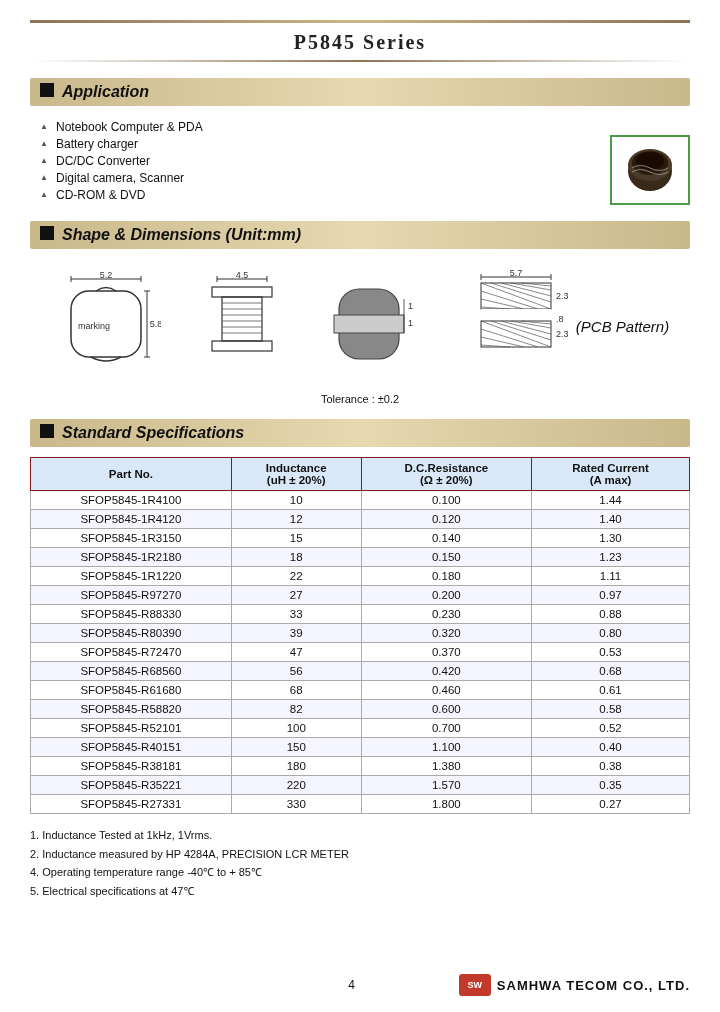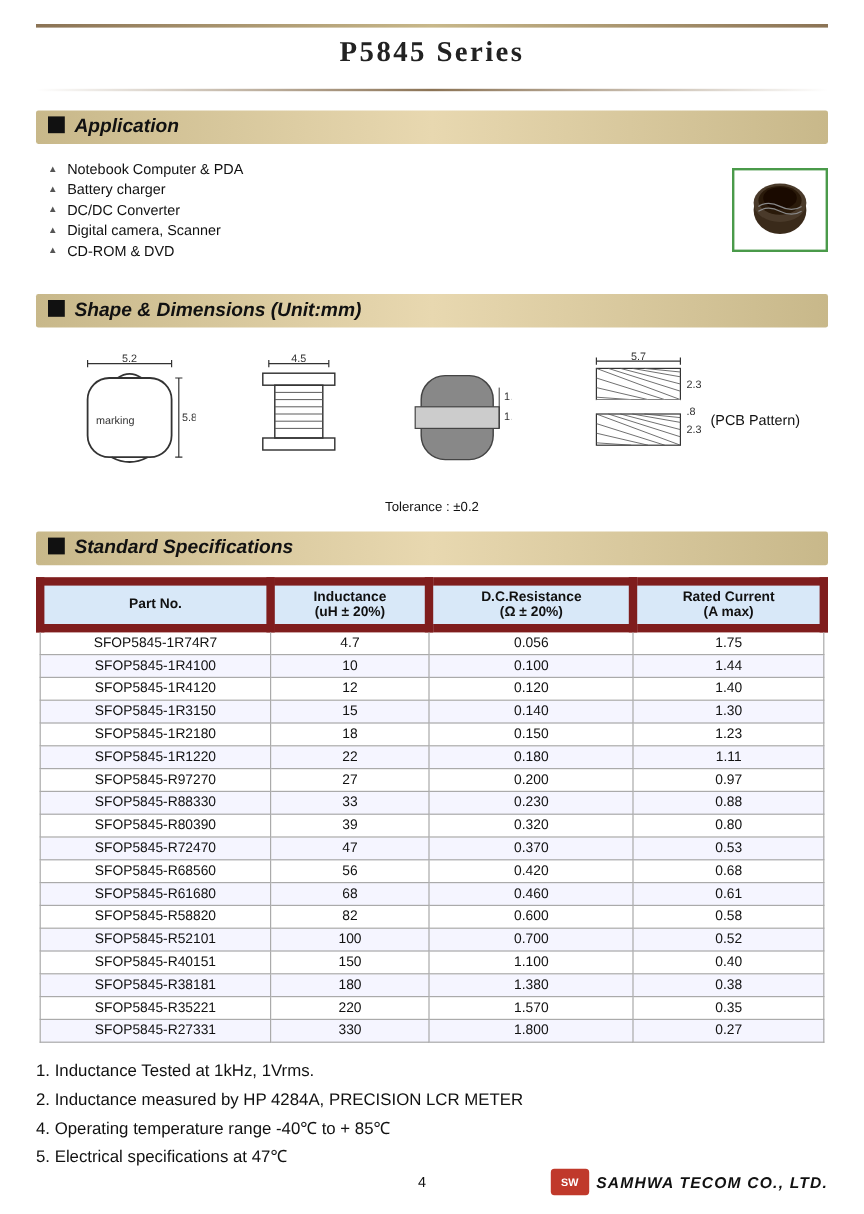--- a/index.html
+++ b/index.html
@@ -23,25 +23,25 @@
     
     .top-border {
       height: 3px;
       background: linear-gradient(to right, #8B7355, #c8b88a, #8B7355);
       margin-bottom: 8px;
     }
 
     
     .page-title {
       text-align: center;
-      font-size: 24px;
+      font-size: 20px;
       font-weight: bold;
       letter-spacing: 2px;
       color: #222;
-      margin-bottom: 16px;
+      margin-bottom: 6px;
       font-family: 'Times New Roman', serif;
     }
 
     .title-underline {
       height: 2px;
       background: linear-gradient(to right, transparent, #8B7355, transparent);
       margin-bottom: 16px;
     }
 
     
@@ -63,22 +63,22 @@
       font-size: 16px;
       font-style: italic;
       font-weight: bold;
       color: #111;
     }
 
     
     .application-section {
       display: flex;
       gap: 20px;
-      margin-bottom: 26px;
-      align-items: center;
+      margin-bottom: 16px;
+      align-items: flex-end;
     }
     .app-list {
       flex: 1;
     }
     .app-list ul {
       list-style: none;
       padding: 4px 0 0 10px;
     }
     .app-list ul li {
       margin-bottom: 3px;
@@ -114,60 +114,61 @@
       justify-content: space-around;
       padding: 10px 0;
       flex-wrap: wrap;
     }
     .drawing-area {
       display: flex;
       flex-direction: row;
       align-items: center;
     }
     .drawing-label {
-      font-size: 12px;
+      font-size: 15px;
       text-align: center;
       margin-top: 4px;
+      font-style: italic;
     }
     svg text {
       font-family: Arial, sans-serif;
     }
 
     
     .specs-section {
       margin-bottom: 12px;
     }
     table.specs-table {
       width: 100%;
       border-collapse: collapse;
       font-size: 11.5px;
     }
     table.specs-table th {
       background: #d8e8f8;
-      border: 7px solid #7f1d1d;
+      border: 1px solid #7f1d1d;
       padding: 4px 6px;
       text-align: center;
       font-weight: bold;
     }
     table.specs-table td {
       border: 1px solid #aaa;
       padding: 3px 6px;
       text-align: center;
     }
     table.specs-table tr:nth-child(even) td {
       background: #f5f5ff;
     }
     table.specs-table tr:nth-child(odd) td {
       background: #fff;
     }
 
     
     .notes-section {
       margin-top: 8px;
-      font-size: 14px;
+      font-size: 11px;
       line-height: 1.7;
     }
 
     
     .footer {
       position: absolute;
       bottom: 16px;
       left: 30px;
       right: 30px;
       display: flex;
@@ -194,21 +195,20 @@
       justify-content: center;
       color: #fff;
       font-size: 9px;
       font-weight: bold;
     }
     .logo-text {
       font-size: 13px;
       font-weight: bold;
       color: #111;
       letter-spacing: 1px;
-      font-style: italic;
     }
   </style>
 </head>
 <body>
 
 <div class="page">
   <div class="top-border"></div>
 
   <div class="page-title">P5845 Series</div>
   <div class="title-underline"></div>
@@ -367,26 +367,20 @@
     <table class="specs-table">
       <thead>
         <tr>
           <th>Part No.</th>
           <th>Inductance<br>(uH ± 20%)</th>
           <th>D.C.Resistance<br>(Ω ± 20%)</th>
           <th>Rated Current<br>(A max)</th>
         </tr>
       </thead>
       <tbody id="specs-tbody">
-      <tr>
-            <td>SFOP5845-1R74R7</td>
-            <td>4.7</td>
-            <td>0.056</td>
-            <td>1.75</td>
-          </tr>
           <tr>
             <td>SFOP5845-1R4100</td>
             <td>10</td>
             <td>0.100</td>
             <td>1.44</td>
           </tr>
           <tr>
             <td>SFOP5845-1R4120</td>
             <td>12</td>
             <td>0.120</td>

